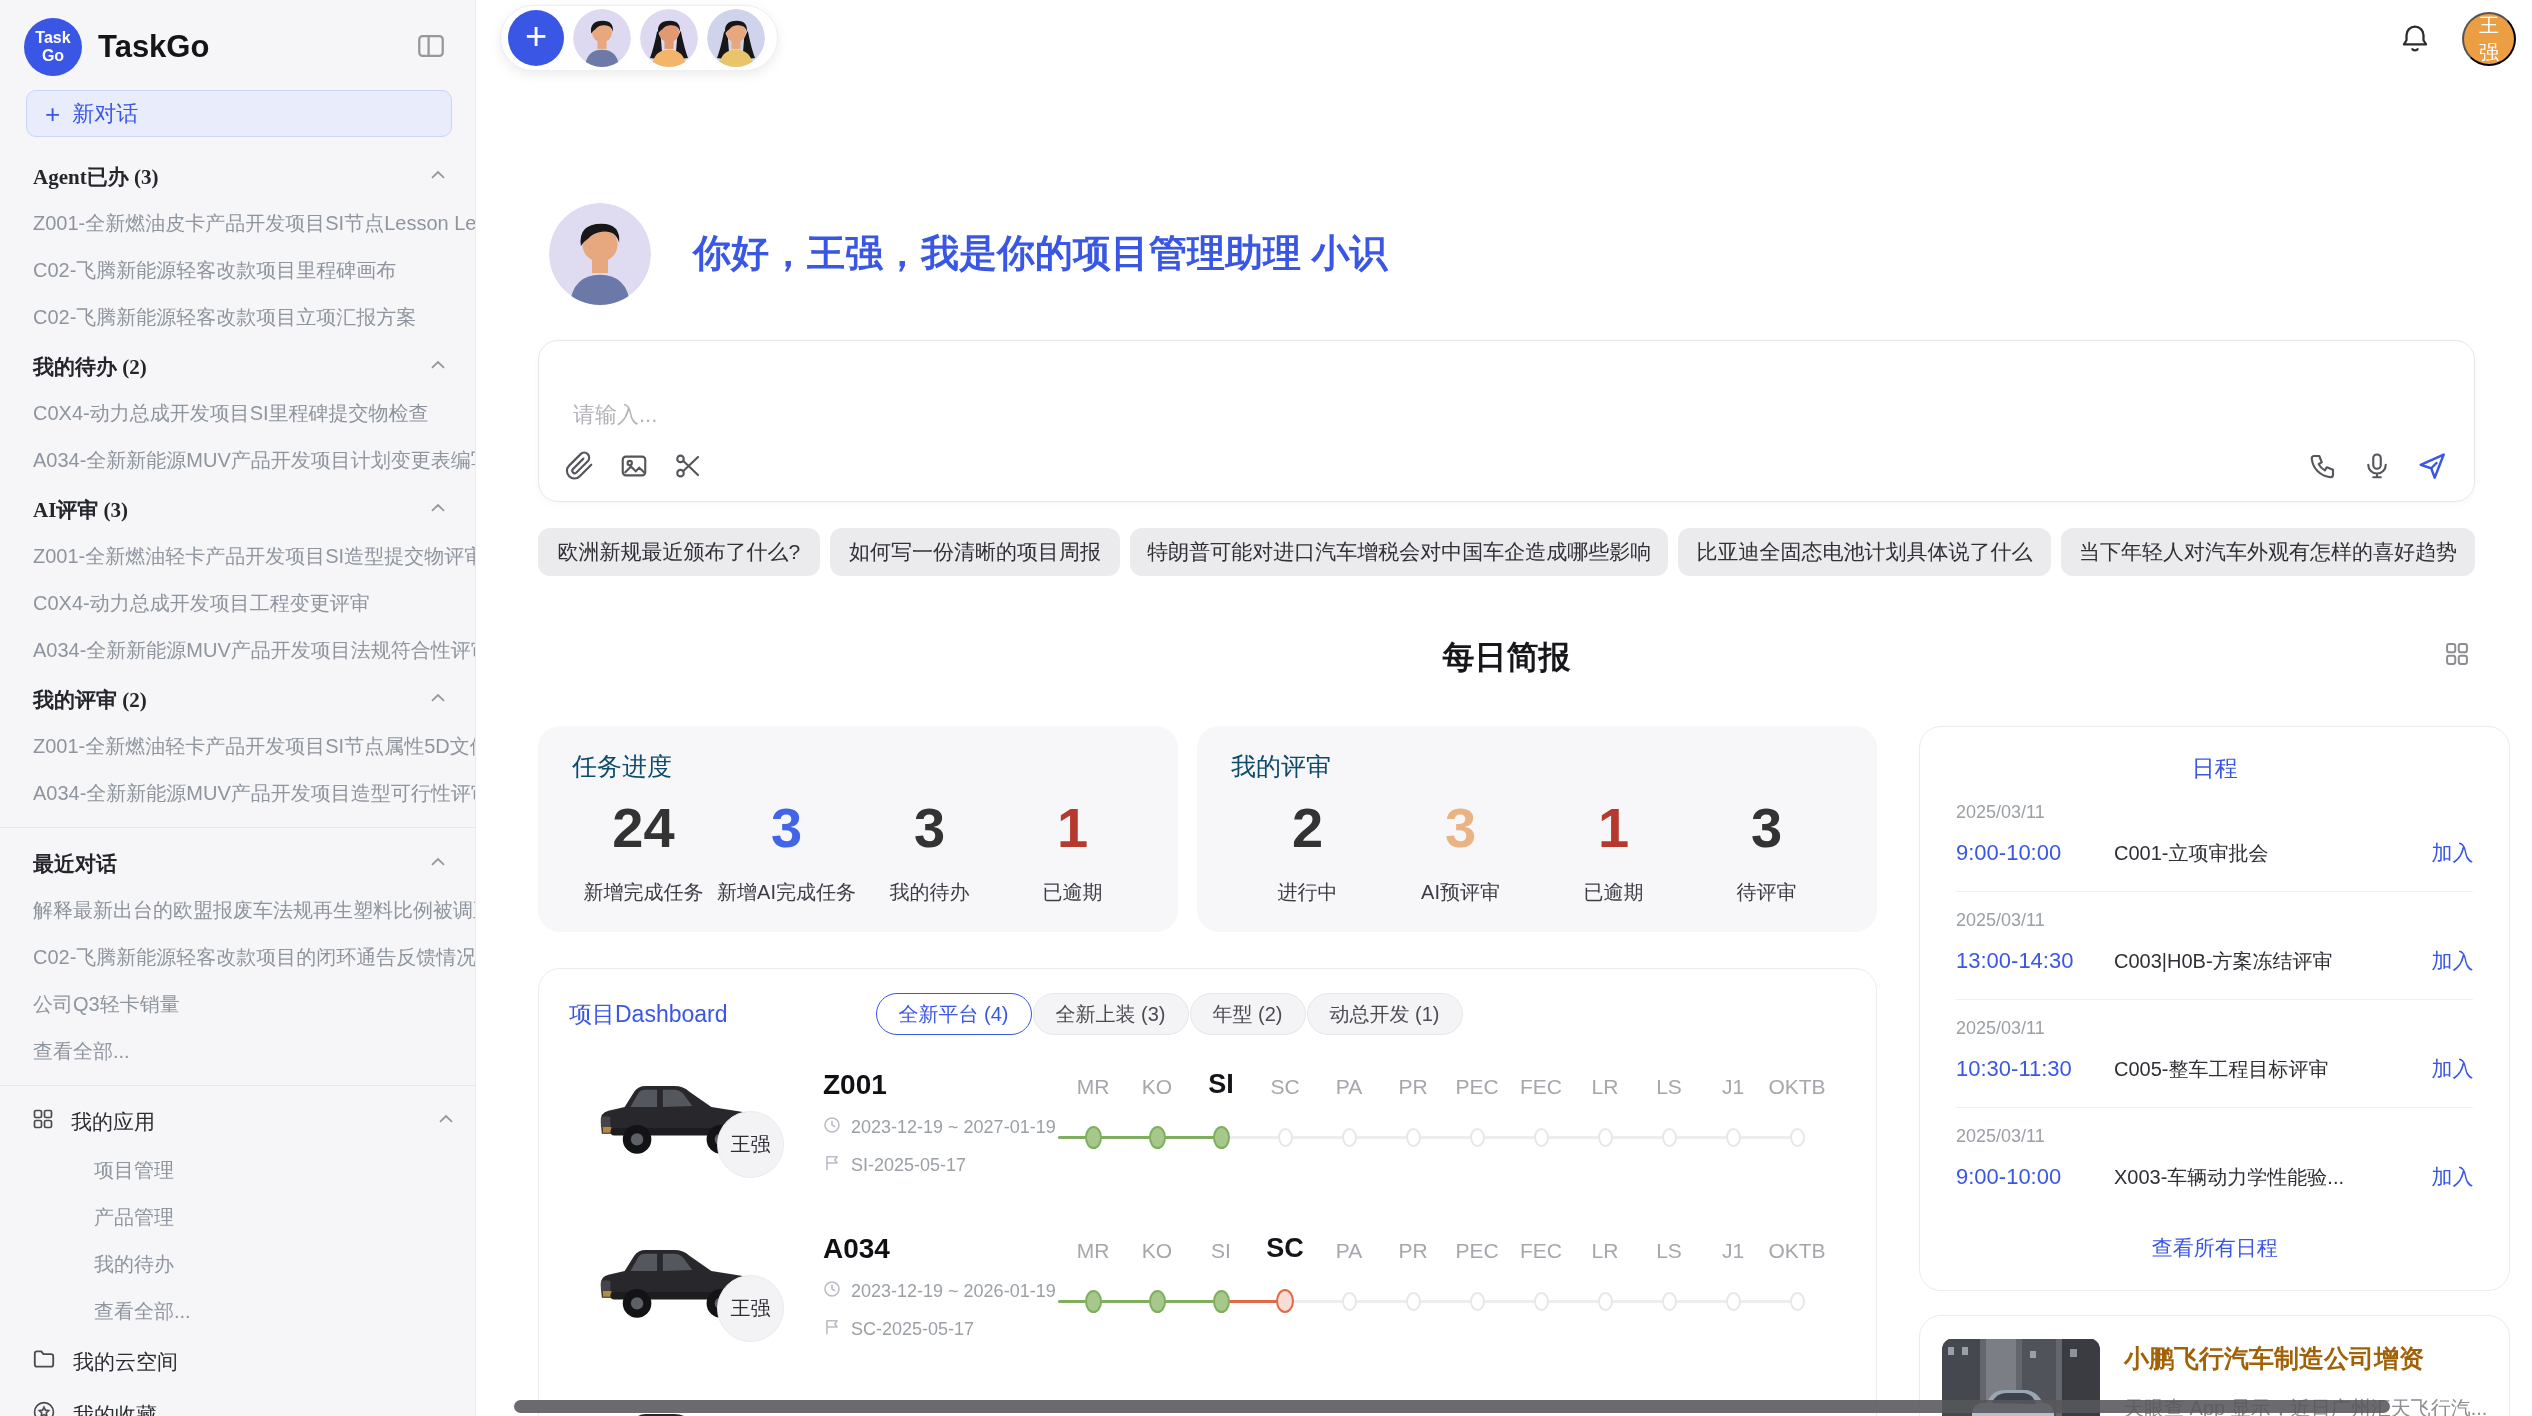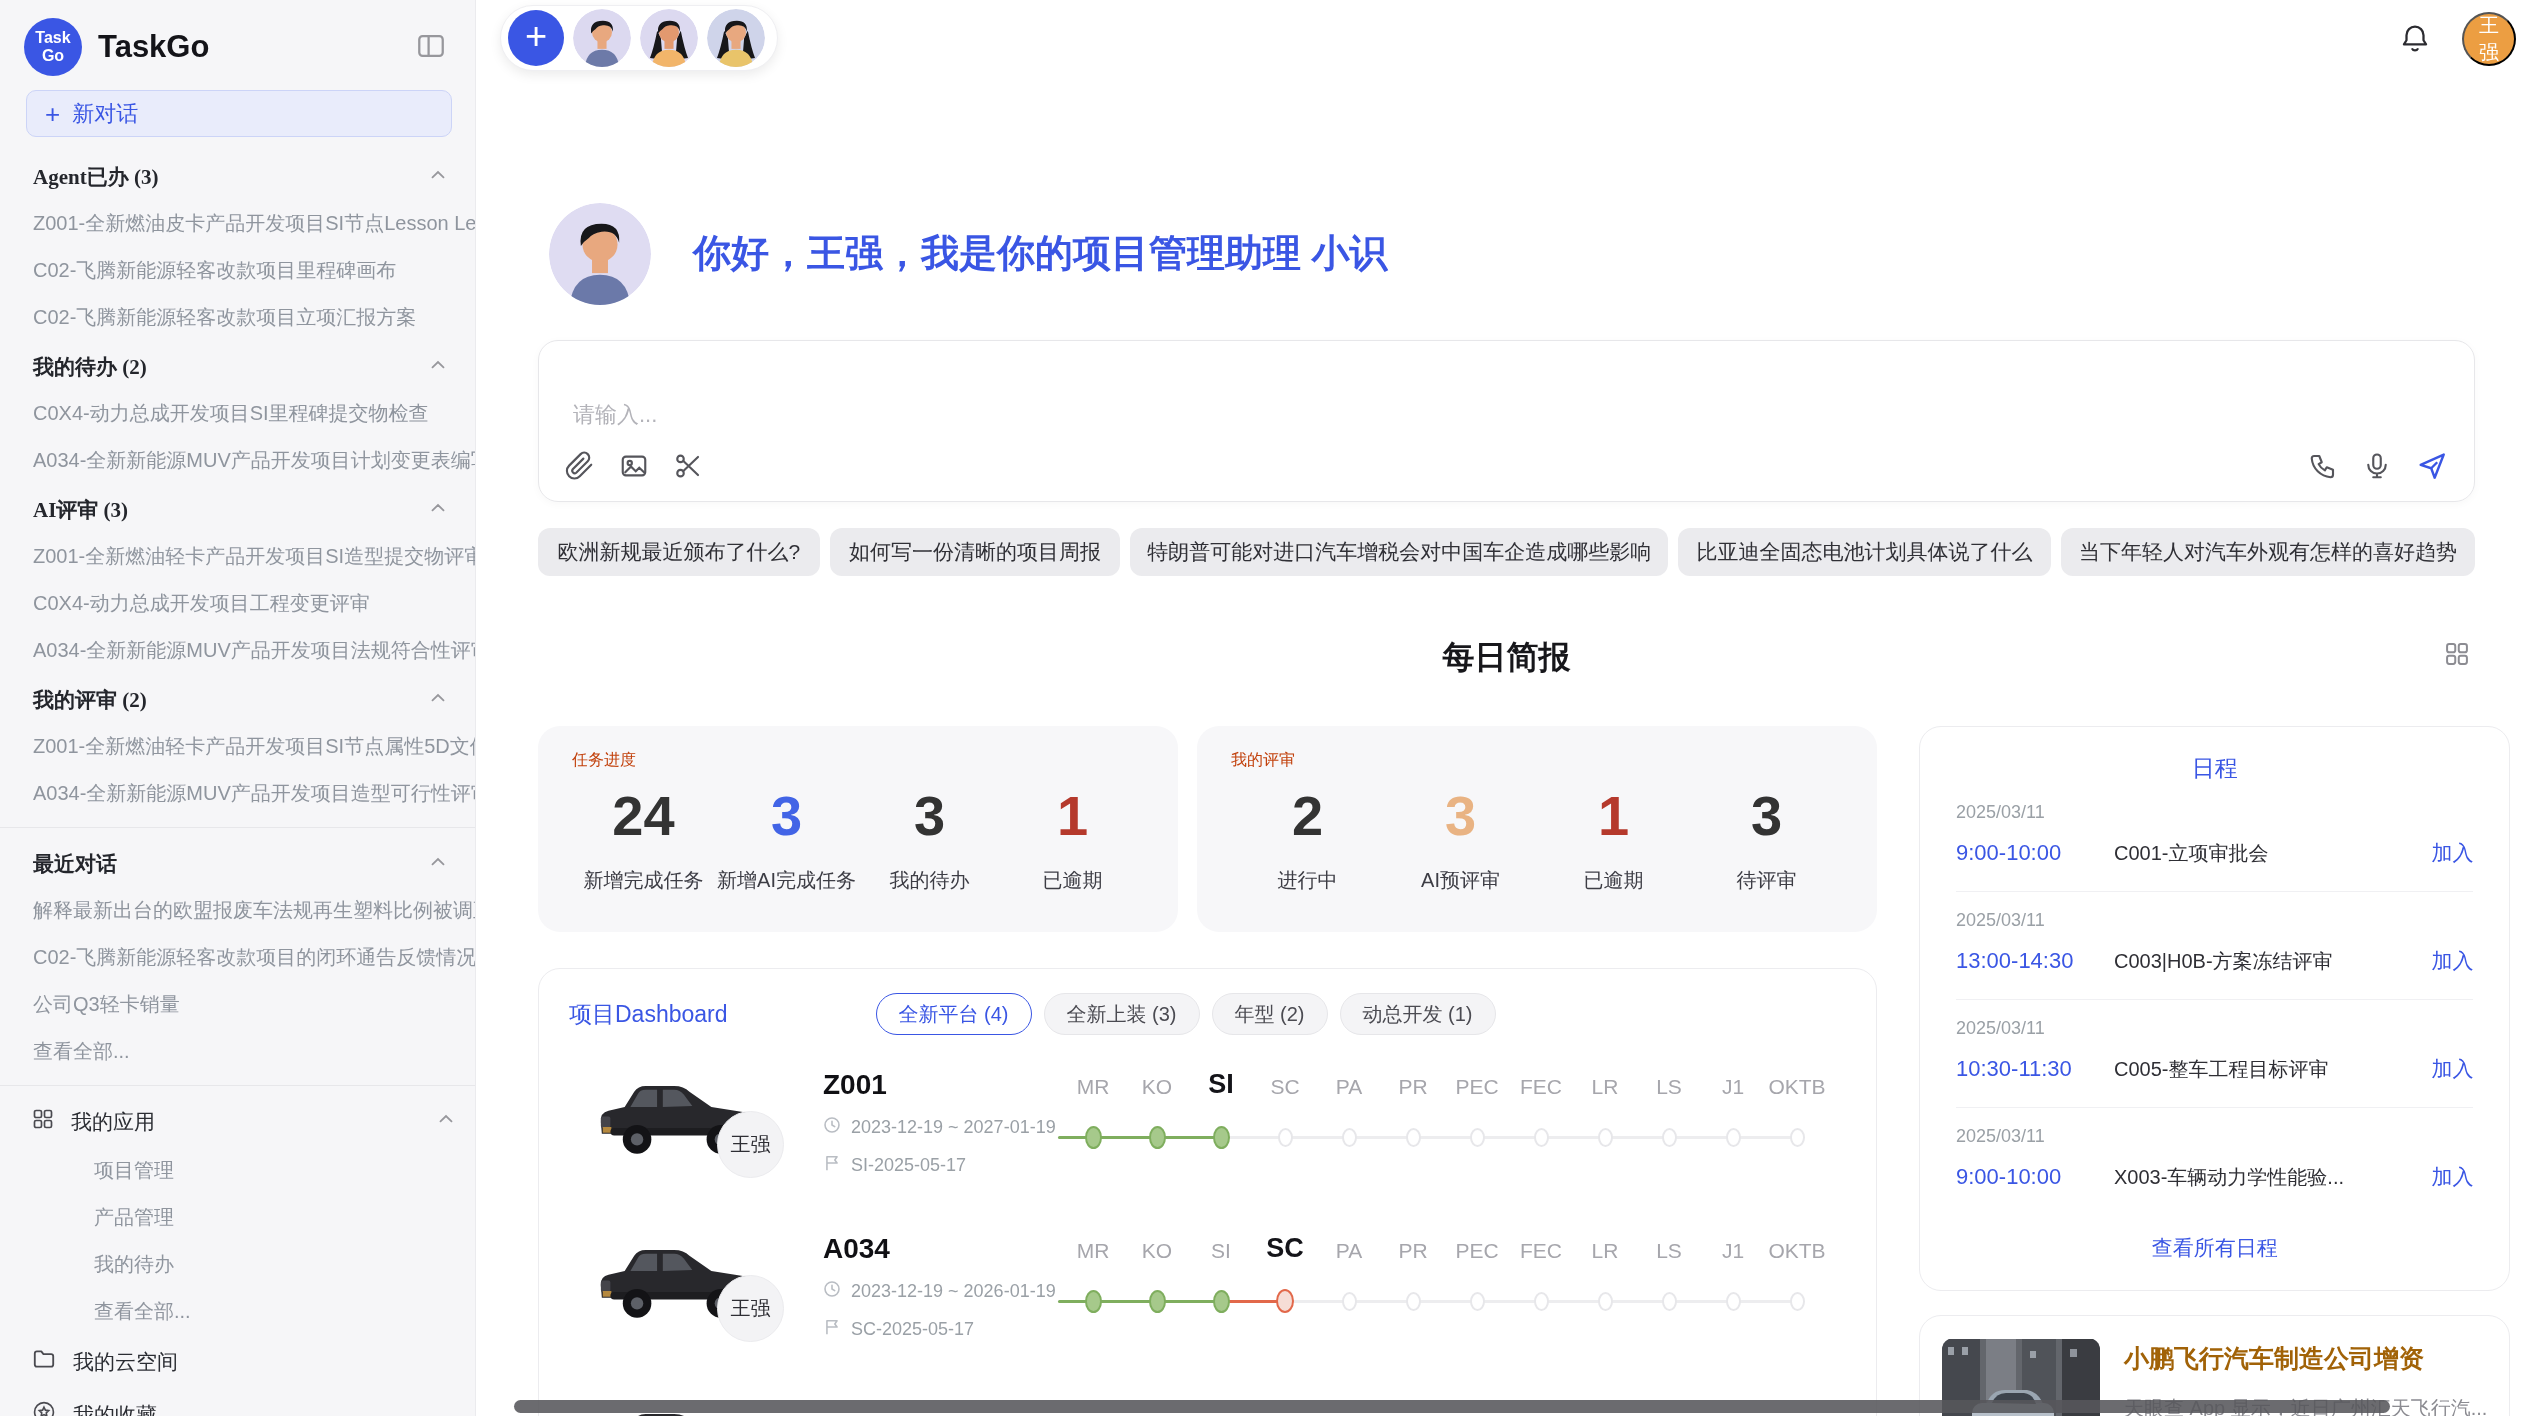--- a/index.html
+++ b/index.html
@@ -61,30 +61,30 @@
   .briefing-grid-btn{position:absolute;right:4px;top:4px;background:none;border:none;cursor:pointer;padding:0;}
 
   .cols{display:flex;gap:42px;margin-top:50px;align-items:flex-start;}
   .col-left{width:1339px;min-width:1339px;}
   .col-right{flex:1;}
 
   .stats-row{display:flex;gap:19px;height:206px;}
   .stat-card{background:#f7f7f9;border-radius:22px;padding:24px 34px;}
   .stat-card.first{width:640px;min-width:640px;}
   .stat-card.second{flex:1;}
-  .stat-title{color:#c2410c;font-size:16px;}
+  .stat-title{color:#0c4a6e;font-size:25px;}
   .metrics{display:flex;margin-top:14px;}
   .metric{flex:1;text-align:center;}
   .metric .val{font-size:56px;font-weight:600;line-height:1.1;}
   .metric .lab{font-size:20px;color:#3d3d45;margin-top:20px;}
 
   .dash-card{margin-top:36px;background:#fff;border:1.5px solid #ececef;border-radius:22px;padding:24px 30px;height:470px;overflow:hidden;}
   .dash-head{display:flex;align-items:center;}
   .dash-title{color:#3a56e4;font-size:23px;}
-  .tabs{display:flex;gap:12px;margin-left:148px;}
+  .tabs{display:flex;gap:1px;margin-left:148px;}
   .tab{height:42px;padding:0 22px;border-radius:22px;font-size:20px;background:#f4f4f6;border:1.5px solid #e6e6e9;color:#4b4b52;
     display:flex;align-items:center;cursor:pointer;font-family:inherit;white-space:nowrap;}
   .tab.active{background:#fff;border-color:#3a56e4;color:#3a56e4;}
 
   .project-row{display:flex;align-items:flex-start;margin-top:24px;height:140px;}
   .proj-media{width:254px;min-width:254px;height:140px;position:relative;}
   .proj-car{position:absolute;left:22px;top:8px;width:175px;height:100px;}
   .proj-owner{position:absolute;left:148px;top:52px;width:67px;height:67px;border-radius:50%;background:#f3f3f5;
     border:1px solid #ebebee;display:flex;align-items:center;justify-content:center;font-size:20px;color:#2e2e34;}
   .proj-info{width:235px;min-width:235px;padding-top:10px;}

